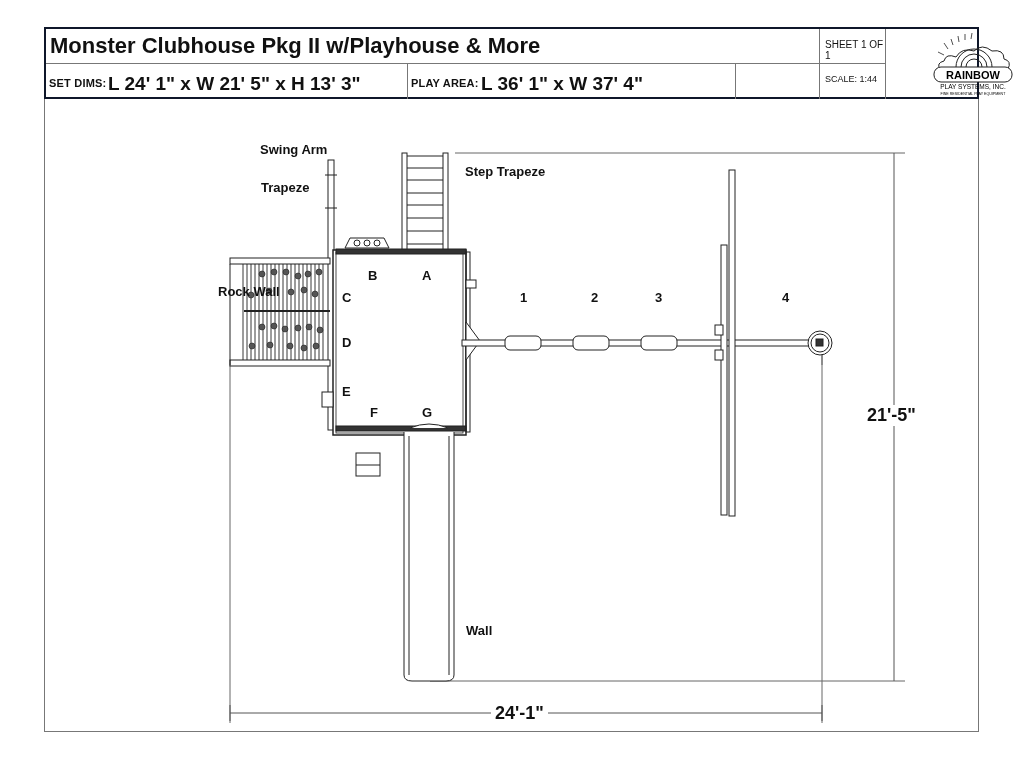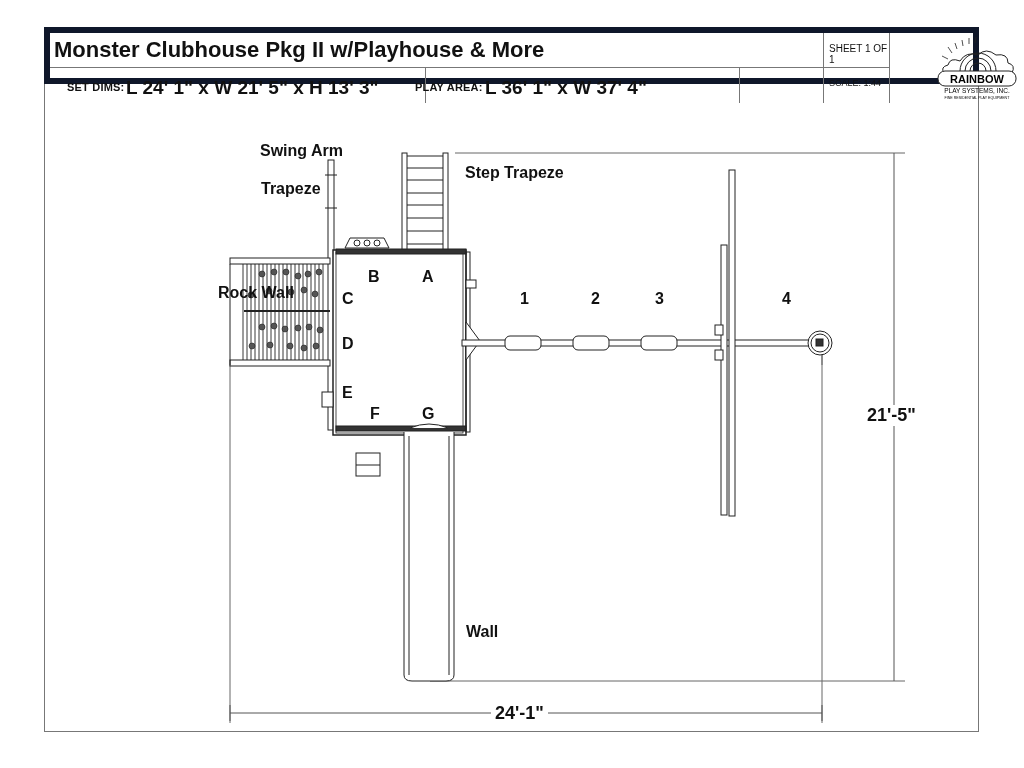--- a/index.html
+++ b/index.html
@@ -1,42 +1,42 @@
 <!DOCTYPE html>
 <html><head>
 <meta charset="utf-8">
 <style>
   html,body{margin:0;padding:0;background:#fff;}
   body{width:1024px;height:768px;position:relative;overflow:hidden;font-family:"Liberation Sans",sans-serif;color:#111;}
   .sheet{position:absolute;left:44px;top:27px;width:935px;height:705px;border:1px solid #777;box-sizing:border-box;}
-  .hdr{position:absolute;left:44px;top:27px;width:935px;height:57px;box-sizing:border-box;border:6px solid #0f172a;}
+  .hdr{position:absolute;left:44px;top:27px;width:935px;height:72px;box-sizing:border-box;border:2px solid #0f172a;}
   .row1{position:absolute;left:0;top:0;width:774px;height:35px;border-bottom:1px solid #777;border-right:1px solid #777;box-sizing:border-box;}
   .title{position:absolute;left:4px;top:4px;font-size:22px;font-weight:bold;letter-spacing:0px;white-space:nowrap;}
   .row2{position:absolute;left:0;top:35px;height:35px;width:774px;box-sizing:border-box;border-right:1px solid #777;}
   .cell{position:absolute;top:0;height:35px;box-sizing:border-box;border-right:1px solid #777;}
   .lbl-small{font-size:11px;font-weight:bold;letter-spacing:0.2px;}
   .val-big{font-size:19px;font-weight:bold;}
   .sheetno{position:absolute;left:774px;top:0;width:66px;height:35px;border-bottom:1px solid #777;border-right:1px solid #777;box-sizing:border-box;font-size:10px;padding:10px 0 0 5px;}
   .scale{position:absolute;left:774px;top:35px;width:66px;height:35px;border-right:1px solid #777;box-sizing:border-box;font-size:9px;padding:10px 0 16px 5px;}
   .logo{position:absolute;left:880px;top:0;width:93px;height:70px;}
   .drawing{position:absolute;left:0;top:0;width:1024px;height:768px;}
-  .lab{position:absolute;font-weight:bold;font-size:16px;white-space:nowrap;}
+  .lab{position:absolute;font-weight:bold;font-size:13px;white-space:nowrap;}
   .dim{position:absolute;font-weight:bold;font-size:18px;white-space:nowrap;background:#fff;padding:0 4px;}
 </style>
 </head>
 <body>
 
 <div class="sheet"></div>
 
 <div class="hdr">
   <div class="row1">
     <div class="title">Monster Clubhouse Pkg II w/Playhouse &amp; More</div>
   </div>
   <div class="row2">
-    <div class="cell" style="left:14px;width:362px;text-align:center;">
+    <div class="cell" style="left:0;width:362px;text-align:center;">
       <span style="position:absolute;left:3px;top:13px;" class="lbl-small">SET DIMS:</span>
       <span style="position:absolute;left:62px;top:9px;" class="val-big">L 24' 1" x W 21' 5" x H 13' 3"</span>
     </div>
     <div class="cell" style="left:362px;width:328px;">
       <span style="position:absolute;left:3px;top:13px;" class="lbl-small">PLAY AREA:</span>
       <span style="position:absolute;left:73px;top:9px;" class="val-big">L 36' 1" x W 37' 4"</span>
     </div>
   </div>
   <div class="sheetno">SHEET 1 OF 1</div>
   <div class="scale">SCALE: 1:44</div>

